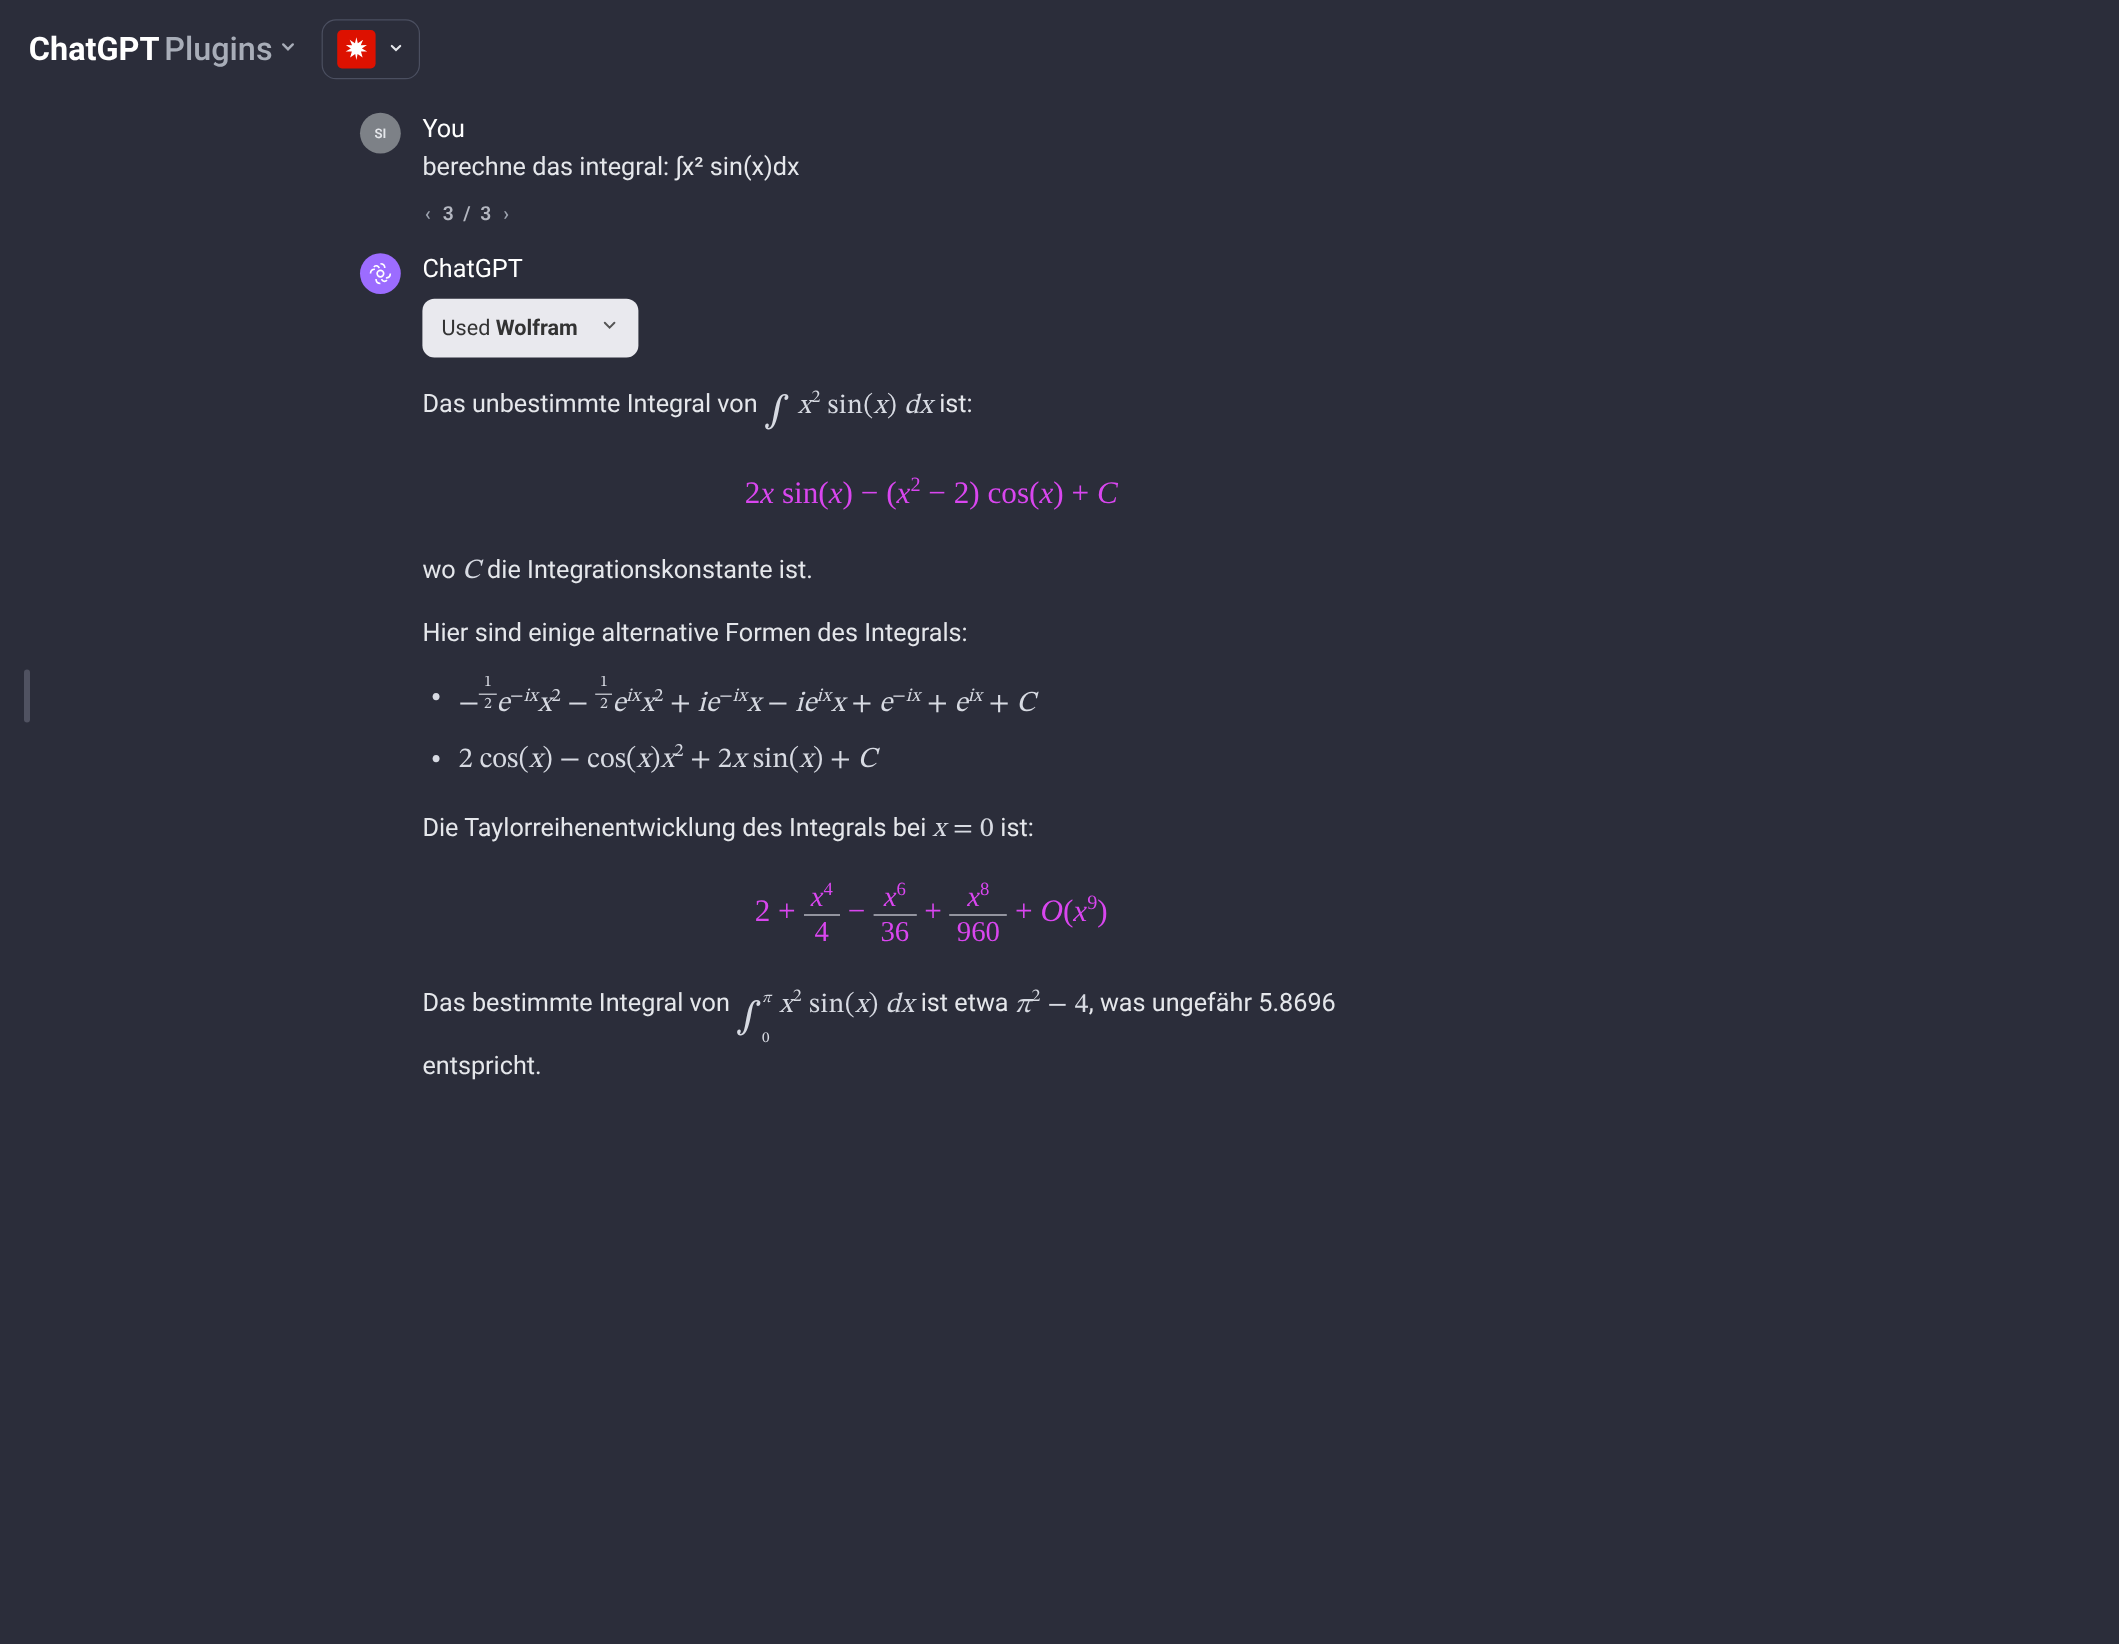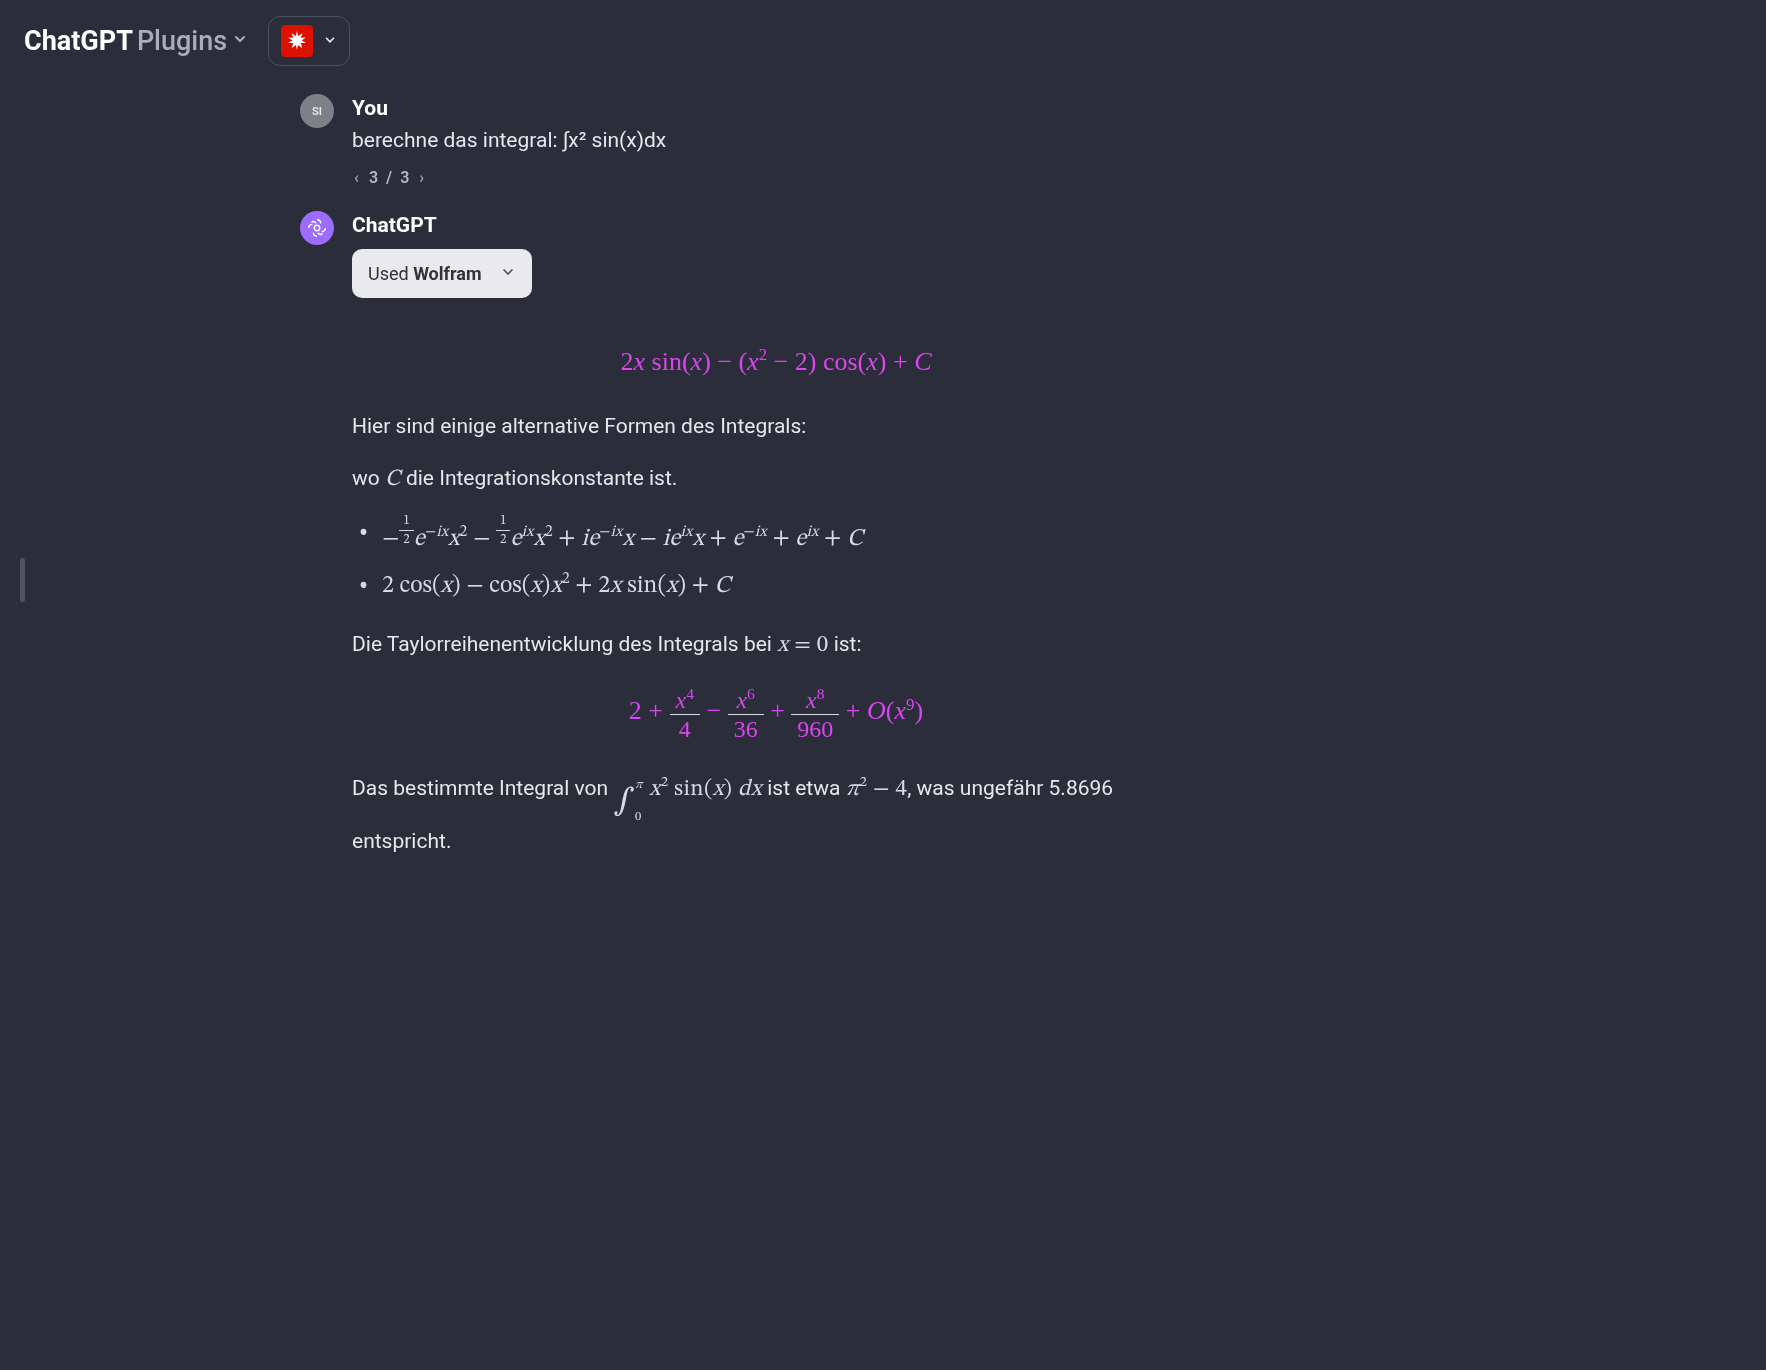--- a/index.html
+++ b/index.html
@@ -95,21 +95,21 @@
   .avatar-gpt {
     background: #9c6cff;
     color: white;
   }
   .msg-content {
     flex: 1;
     padding-top: 2px;
   }
   .author {
     font-size: 21px;
-    font-weight: 700;
+    font-weight: 400;
     color: #ffffff;
     margin-bottom: 8px;
   }
   .user-text {
     font-size: 21px;
     color: #e5e7eb;
     margin-bottom: 16px;
   }
   .pagination {
     display: flex;
@@ -271,28 +271,31 @@
       <div class="plugin-used">
         <span><span>Used </span><b>Wolfram</b></span>
         <span class="chev">
           <svg width="16" height="16" viewBox="0 0 24 24" fill="none" stroke="#555" stroke-width="2.5" stroke-linecap="round">
               <polyline points="6 9 12 15 18 9"></polyline>
             </svg>
         </span>
       </div>
 
       <div class="body-text">
+        <p>
+          <span>Das unbestimmte Integral von </span><span class="inline-eq"><span class="int-sym">∫</span> x<span class="sup">2</span> <span class="rm">sin(</span>x<span class="rm">)</span> dx</span><span> ist:</span>
+        </p>
 
         <div class="block-eq">2<i>x</i> sin(<i>x</i>) − (<i>x</i><span class="sup">2</span> − 2) cos(<i>x</i>) + <i>C</i></div>
-
-        <p>Hier sind einige alternative Formen des Integrals:</p>
 
         <p>
           <span>wo </span><span class="inline-eq">C</span><span> die Integrationskonstante ist.</span>
         </p>
+
+        <p>Hier sind einige alternative Formen des Integrals:</p>
 
         <ul>
           <li>−<span class="frac frac-s"><span class="num">1</span><span class="den">2</span></span><i>e</i><span class="sup">−<i>ix</i></span><i>x</i><span class="sup">2</span> − <span class="frac frac-s"><span class="num">1</span><span class="den">2</span></span><i>e</i><span class="sup"><i>ix</i></span><i>x</i><span class="sup">2</span> + <i>ie</i><span class="sup">−<i>ix</i></span><i>x</i> − <i>ie</i><span class="sup"><i>ix</i></span><i>x</i> + <i>e</i><span class="sup">−<i>ix</i></span> + <i>e</i><span class="sup"><i>ix</i></span> + <i>C</i></li>
           <li>2 cos(<i>x</i>) − cos(<i>x</i>)<i>x</i><span class="sup">2</span> + 2<i>x</i> sin(<i>x</i>) + <i>C</i></li>
         </ul>
 
         <p>
           <span>Die Taylorreihenentwicklung des Integrals bei </span><span class="inline-eq">x <span class="rm">= 0</span></span><span> ist:</span>
         </p>
 

